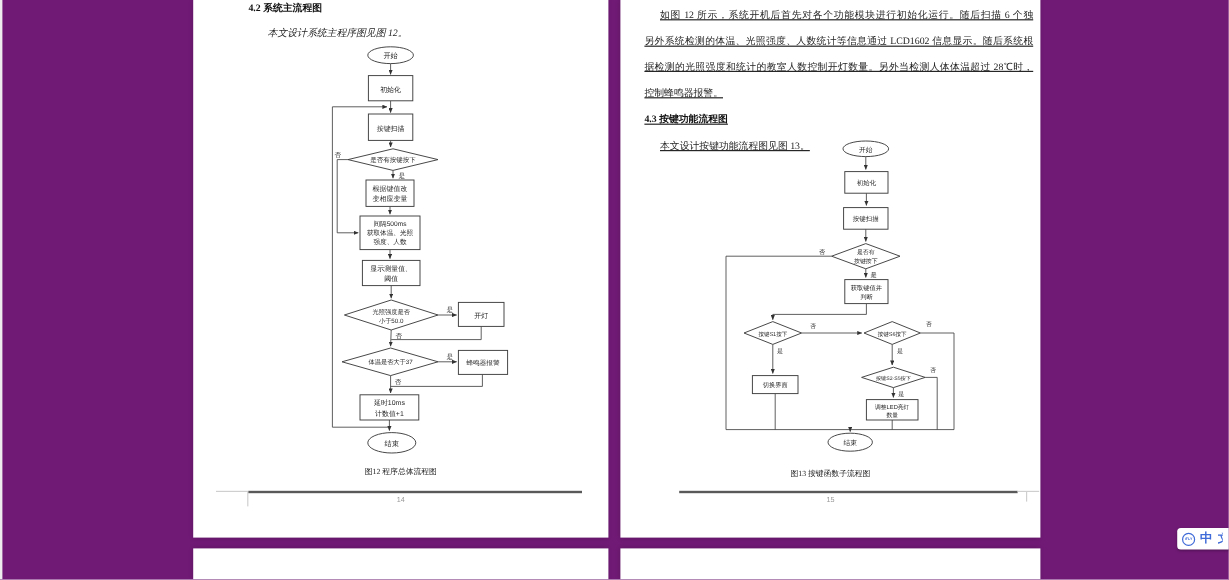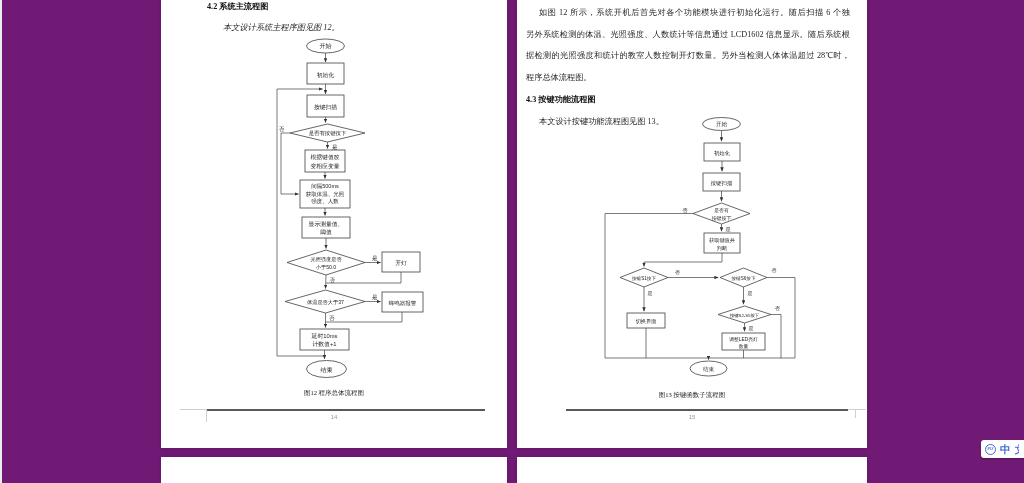--- a/index.html
+++ b/index.html
@@ -137,25 +137,25 @@
     </svg>
 
     <div class="cap" style="top:389px;">图12  程序总体流程图</div>
     <div class="lmark" style="left:19px;top:409px;width:27px;height:1px;"></div>
     <div class="lmark" style="left:45px;top:410px;width:1px;height:12px;"></div>
     <div class="fline" style="left:46px;top:409px;width:278px;"></div>
     <div class="pnum" style="top:414px;">14</div>
   </div>
 
   <div class="page" style="left:517px;top:0;width:350px;height:448px;">
-    <div class="docserif" style="position:absolute;left:9px;top:2px;width:324px;">
+    <div class="docserif" style="position:absolute;left:20px;top:2px;width:324px;text-decoration:underline;">
       <div class="b-line" style="text-indent:13px;">如图 12 所示，系统开机后首先对各个功能模块进行初始化运行。随后扫描 6 个独</div>
       <div class="b-line">另外系统检测的体温、光照强度、人数统计等信息通过 LCD1602 信息显示。随后系统根</div>
       <div class="b-line">据检测的光照强度和统计的教室人数控制开灯数量。另外当检测人体体温超过 28℃时，</div>
-      <div class="b-line last">程序总体流程图。</div>
+      <div class="b-line last">控制蜂鸣器报警。</div>
       <div class="h-line">4.3 按键功能流程图</div>
       <div class="b-line indent">本文设计按键功能流程图见图 13。</div>
     </div>
 
     <svg class="svg-abs" width="350" height="448" viewBox="0 0 350 448">
       <defs>
         <marker id="ahB" markerWidth="6" markerHeight="5" refX="5.5" refY="2.5" orient="auto">
           <path d="M0,0L6,2.5L0,5Z" fill="#333"></path>
         </marker>
       </defs>

